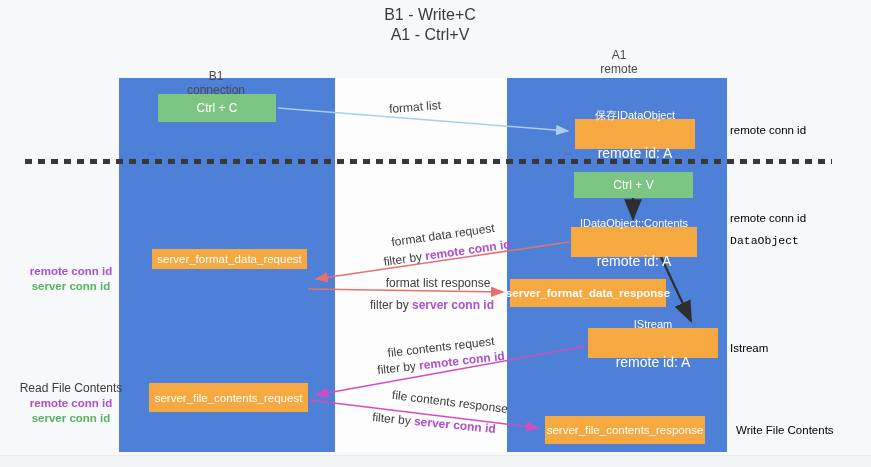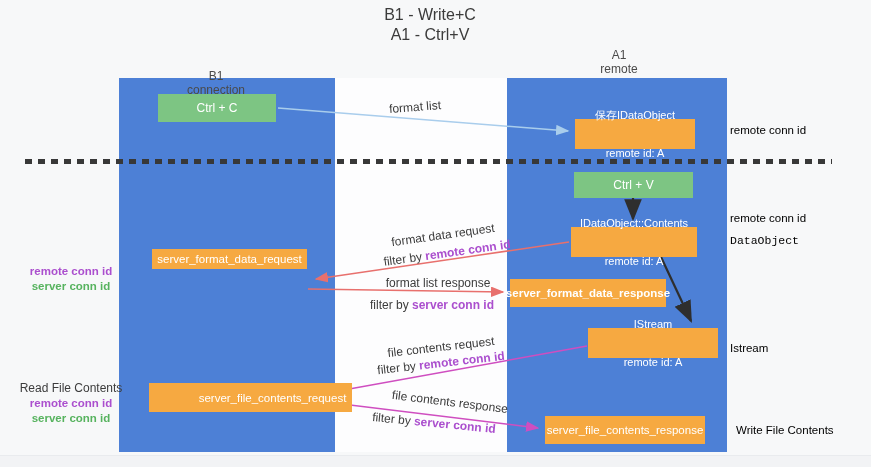--- a/index.html
+++ b/index.html
@@ -15,21 +15,21 @@
          font-size:16px;line-height:20px;color:#3b3b3b;white-space:nowrap;}
   .col-header{transform:translateX(-50%);text-align:center;font-size:12px;line-height:14px;color:#4a4a4a;white-space:nowrap;}
   .lane{top:78px;height:374px;background:var(--lane-blue);}
   .mid-strip{left:335px;top:78px;width:172px;height:374px;background:#fdfdfe;}
   .divider{left:25px;top:159px;width:807px;height:5px;
            background:repeating-linear-gradient(to right,#383838 0 7px,transparent 7px 13px);}
   .node{display:flex;align-items:center;justify-content:center;flex-direction:column;
         color:#fff;text-align:center;white-space:nowrap;}
   .node.green{background:var(--box-green);font-size:12px;text-align:center;}
   .node.orange{background:var(--box-orange);font-size:11.5px;}
-  .node .l2{font-size:11px;}
+  .node .l2{font-size:14px;}
   .node.two{font-size:11px;line-height:13px;gap:25px;}
   .flow-label{transform:translateX(-50%);font-size:12px;color:var(--ink);white-space:nowrap;}
   .flow-label b{font-weight:bold;color:var(--text-purple);}
   .side{font-size:11.5px;line-height:15px;white-space:nowrap;}
   .side .purple{color:var(--text-purple);font-weight:bold;}
   .side .green{color:var(--text-green);font-weight:bold;}
   .side .plain{color:var(--ink);font-size:12px;}
   .left-group{left:15px;width:112px;text-align:center;}
   .arrows{left:0;top:0;width:871px;height:467px;pointer-events:none;}
   .bottom-strip{left:0;top:455px;width:871px;height:12px;background:#f2f3f5;border-top:1px solid #e9ebee;}
@@ -108,21 +108,21 @@
 
   <div class="abs node orange" style="left:510px;top:279px;width:156px;height:28px;font-weight:bold;">
     <span>server_format_data_response</span>
   </div>
 
   <div class="abs node orange two" style="left:588px;top:328px;width:130px;height:30px;">
     <span>IStream</span>
     <span class="l2">remote id: A</span>
   </div>
 
-  <div class="abs node orange" style="left:149px;top:383px;width:159px;height:29px;padding-left:44px;">
+  <div class="abs node orange" style="left:149px;top:383px;width:159px;height:29px;">
     <span>server_file_contents_request</span>
   </div>
 
   <div class="abs node orange" style="left:545px;top:416px;width:160px;height:28px;">
     <span>server_file_contents_response</span>
   </div>
 
   <div class="abs flow-label" style="left:415px;top:100px;transform:translateX(-50%) rotate(-4.5deg);">format list</div>
 
   <div class="abs flow-label" style="left:443px;top:228px;transform:translateX(-50%) rotate(-8deg);">format data request</div>

